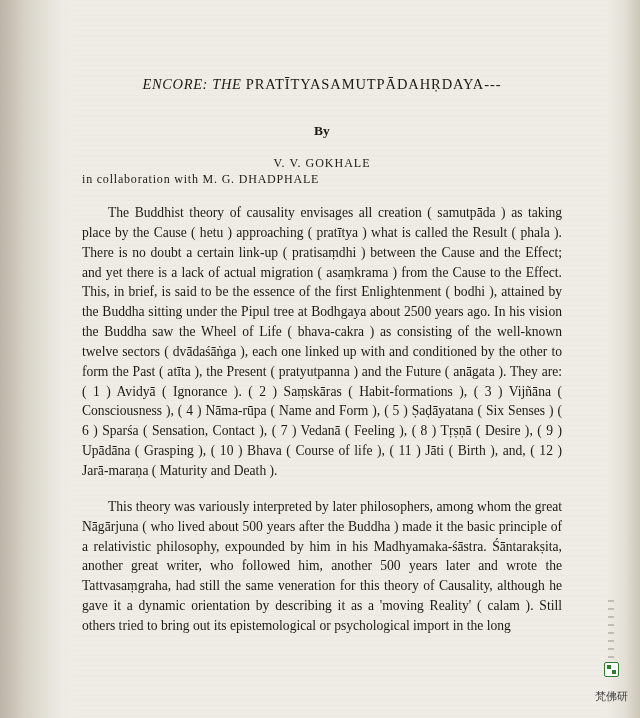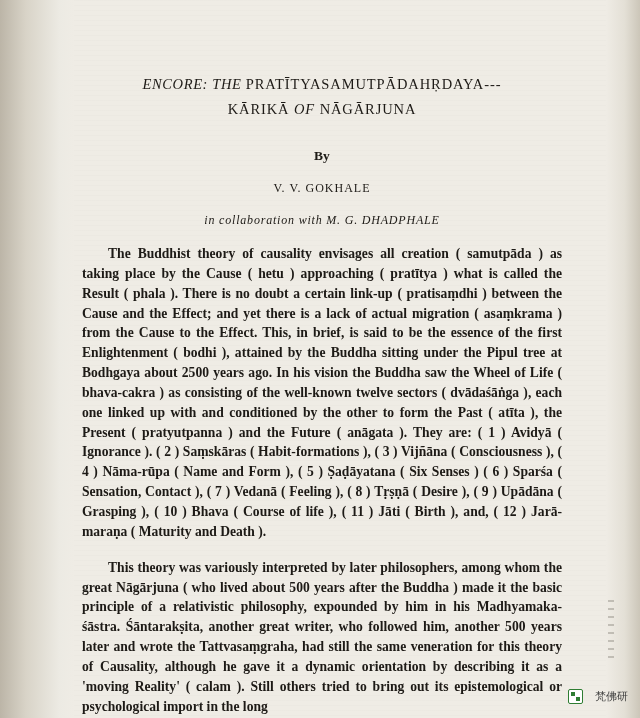--- a/index.html
+++ b/index.html
@@ -91,51 +91,49 @@
     font-weight: bold;
   }
   .author {
     text-align: center;
     margin-top: 16px;
     font-size: 13.5px;
     letter-spacing: 0.5px;
   }
   .author .sc { font-size: 12px; letter-spacing: 1px; }
   .collab {
-    text-align: center;
-    margin-top: 16px;
+    text-align: left;
     font-size: 13.5px;
-    font-style: italic;
   }
   .collab .sc { font-size: 12px; letter-spacing: 0.8px; }
   .section-head {
     margin-top: 34px;
     font-size: 14px;
     font-weight: bold;
     letter-spacing: 0.3px;
   }
   p.body {
     margin: 16px 0 0 0;
     font-size: 13.6px;
     line-height: 1.46;
     text-align: justify;
     text-indent: 26px;
     hyphens: none;
-    font-weight: bold;
   }
   .footer-badge {
     position: absolute;
     right: 12px;
     bottom: 14px;
     display: flex;
     align-items: center;
     gap: 12px;
     font-family: "Liberation Sans", sans-serif;
     font-size: 11px;
     color: #3c3c3c;
+    flex-direction: column;
   }
   .qr-mark {
     width: 13px;
     height: 13px;
     border: 1px solid #2e7d32;
     border-radius: 2px;
     position: relative;
     background: #ffffff;
   }
   .qr-mark::before {
@@ -170,21 +168,20 @@
 <div class="page">
   <div class="scan"></div>
   <div class="edge-left"></div>
   <div class="edge-right"></div>
   <div class="spine-marks"></div>
 
   <div class="content">
 
     <div class="title-block">
       <div class="title-line"><span>ENCORE: THE </span><span class="up">PRATĪTYASAMUTPĀDAHṚDAYA---</span></div>
-      <div class="title-line2"><span>KĀRIKĀ </span><span class="it">OF </span><span>NĀGĀRJUNA</span></div>
     </div>
 
     <div class="by">By</div>
 
     <div class="author"><span class="sc">V. V. GOKHALE</span></div>
 
     <div class="collab"><span class="sc">in collaboration with M. G. DHADPHALE</span></div>
 
 
     <p class="body">The Buddhist theory of causality envisages all creation ( samutpāda ) as taking place by the Cause ( hetu ) approaching ( pratītya ) what is called the Result ( phala ). There is no doubt a certain link-up ( pratisaṃdhi ) between the Cause and the Effect; and yet there is a lack of actual migration ( asaṃkrama ) from the Cause to the Effect. This, in brief, is said to be the essence of the first Enlightenment ( bodhi ), attained by the Buddha sitting under the Pipul tree at Bodhgaya about 2500 years ago. In his vision the Buddha saw the Wheel of Life ( bhava-cakra ) as consisting of the well-known twelve sectors ( dvādaśāṅga ), each one linked up with and conditioned by the other to form the Past ( atīta ), the Present ( pratyutpanna ) and the Future ( anāgata ). They are: ( 1 ) Avidyā ( Ignorance ). ( 2 ) Saṃskāras ( Habit-formations ), ( 3 ) Vijñāna ( Consciousness ), ( 4 ) Nāma-rūpa ( Name and Form ), ( 5 ) Ṣaḍāyatana ( Six Senses ) ( 6 ) Sparśa ( Sensation, Contact ), ( 7 ) Vedanā ( Feeling ), ( 8 ) Tṛṣṇā ( Desire ), ( 9 ) Upādāna ( Grasping ), ( 10 ) Bhava ( Course of life ), ( 11 ) Jāti ( Birth ), and, ( 12 ) Jarā-maraṇa ( Maturity and Death ).</p>

